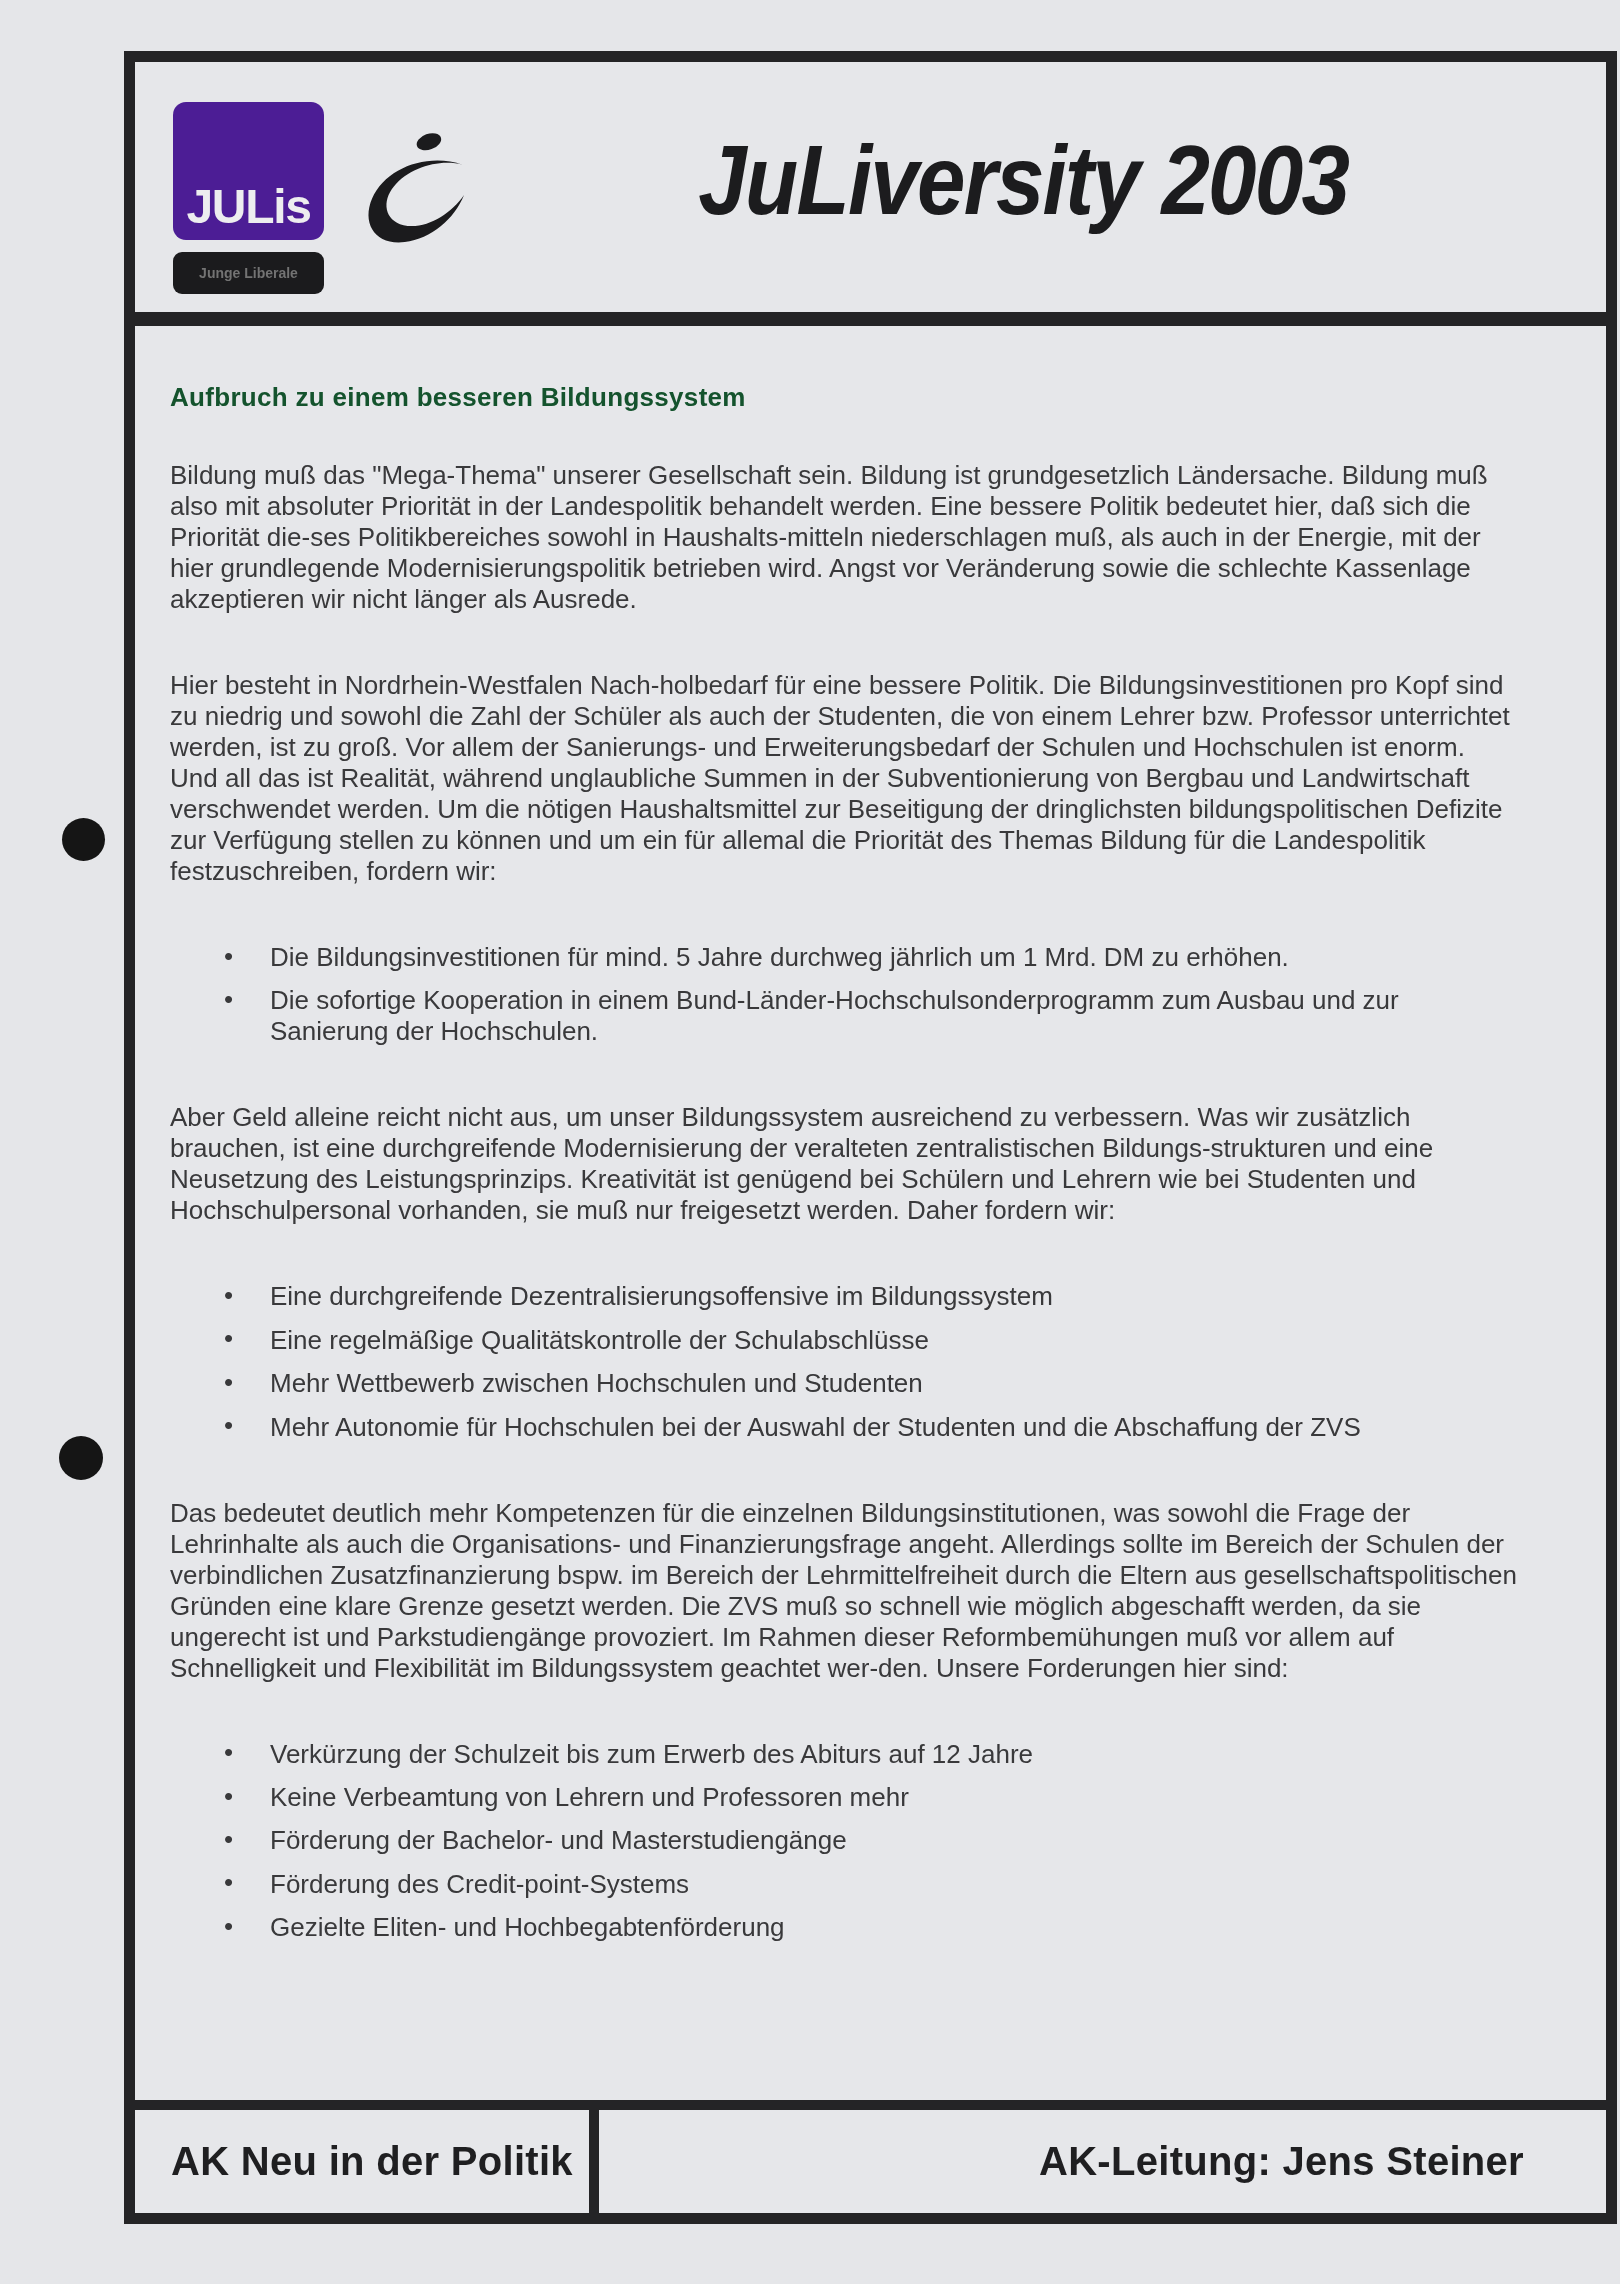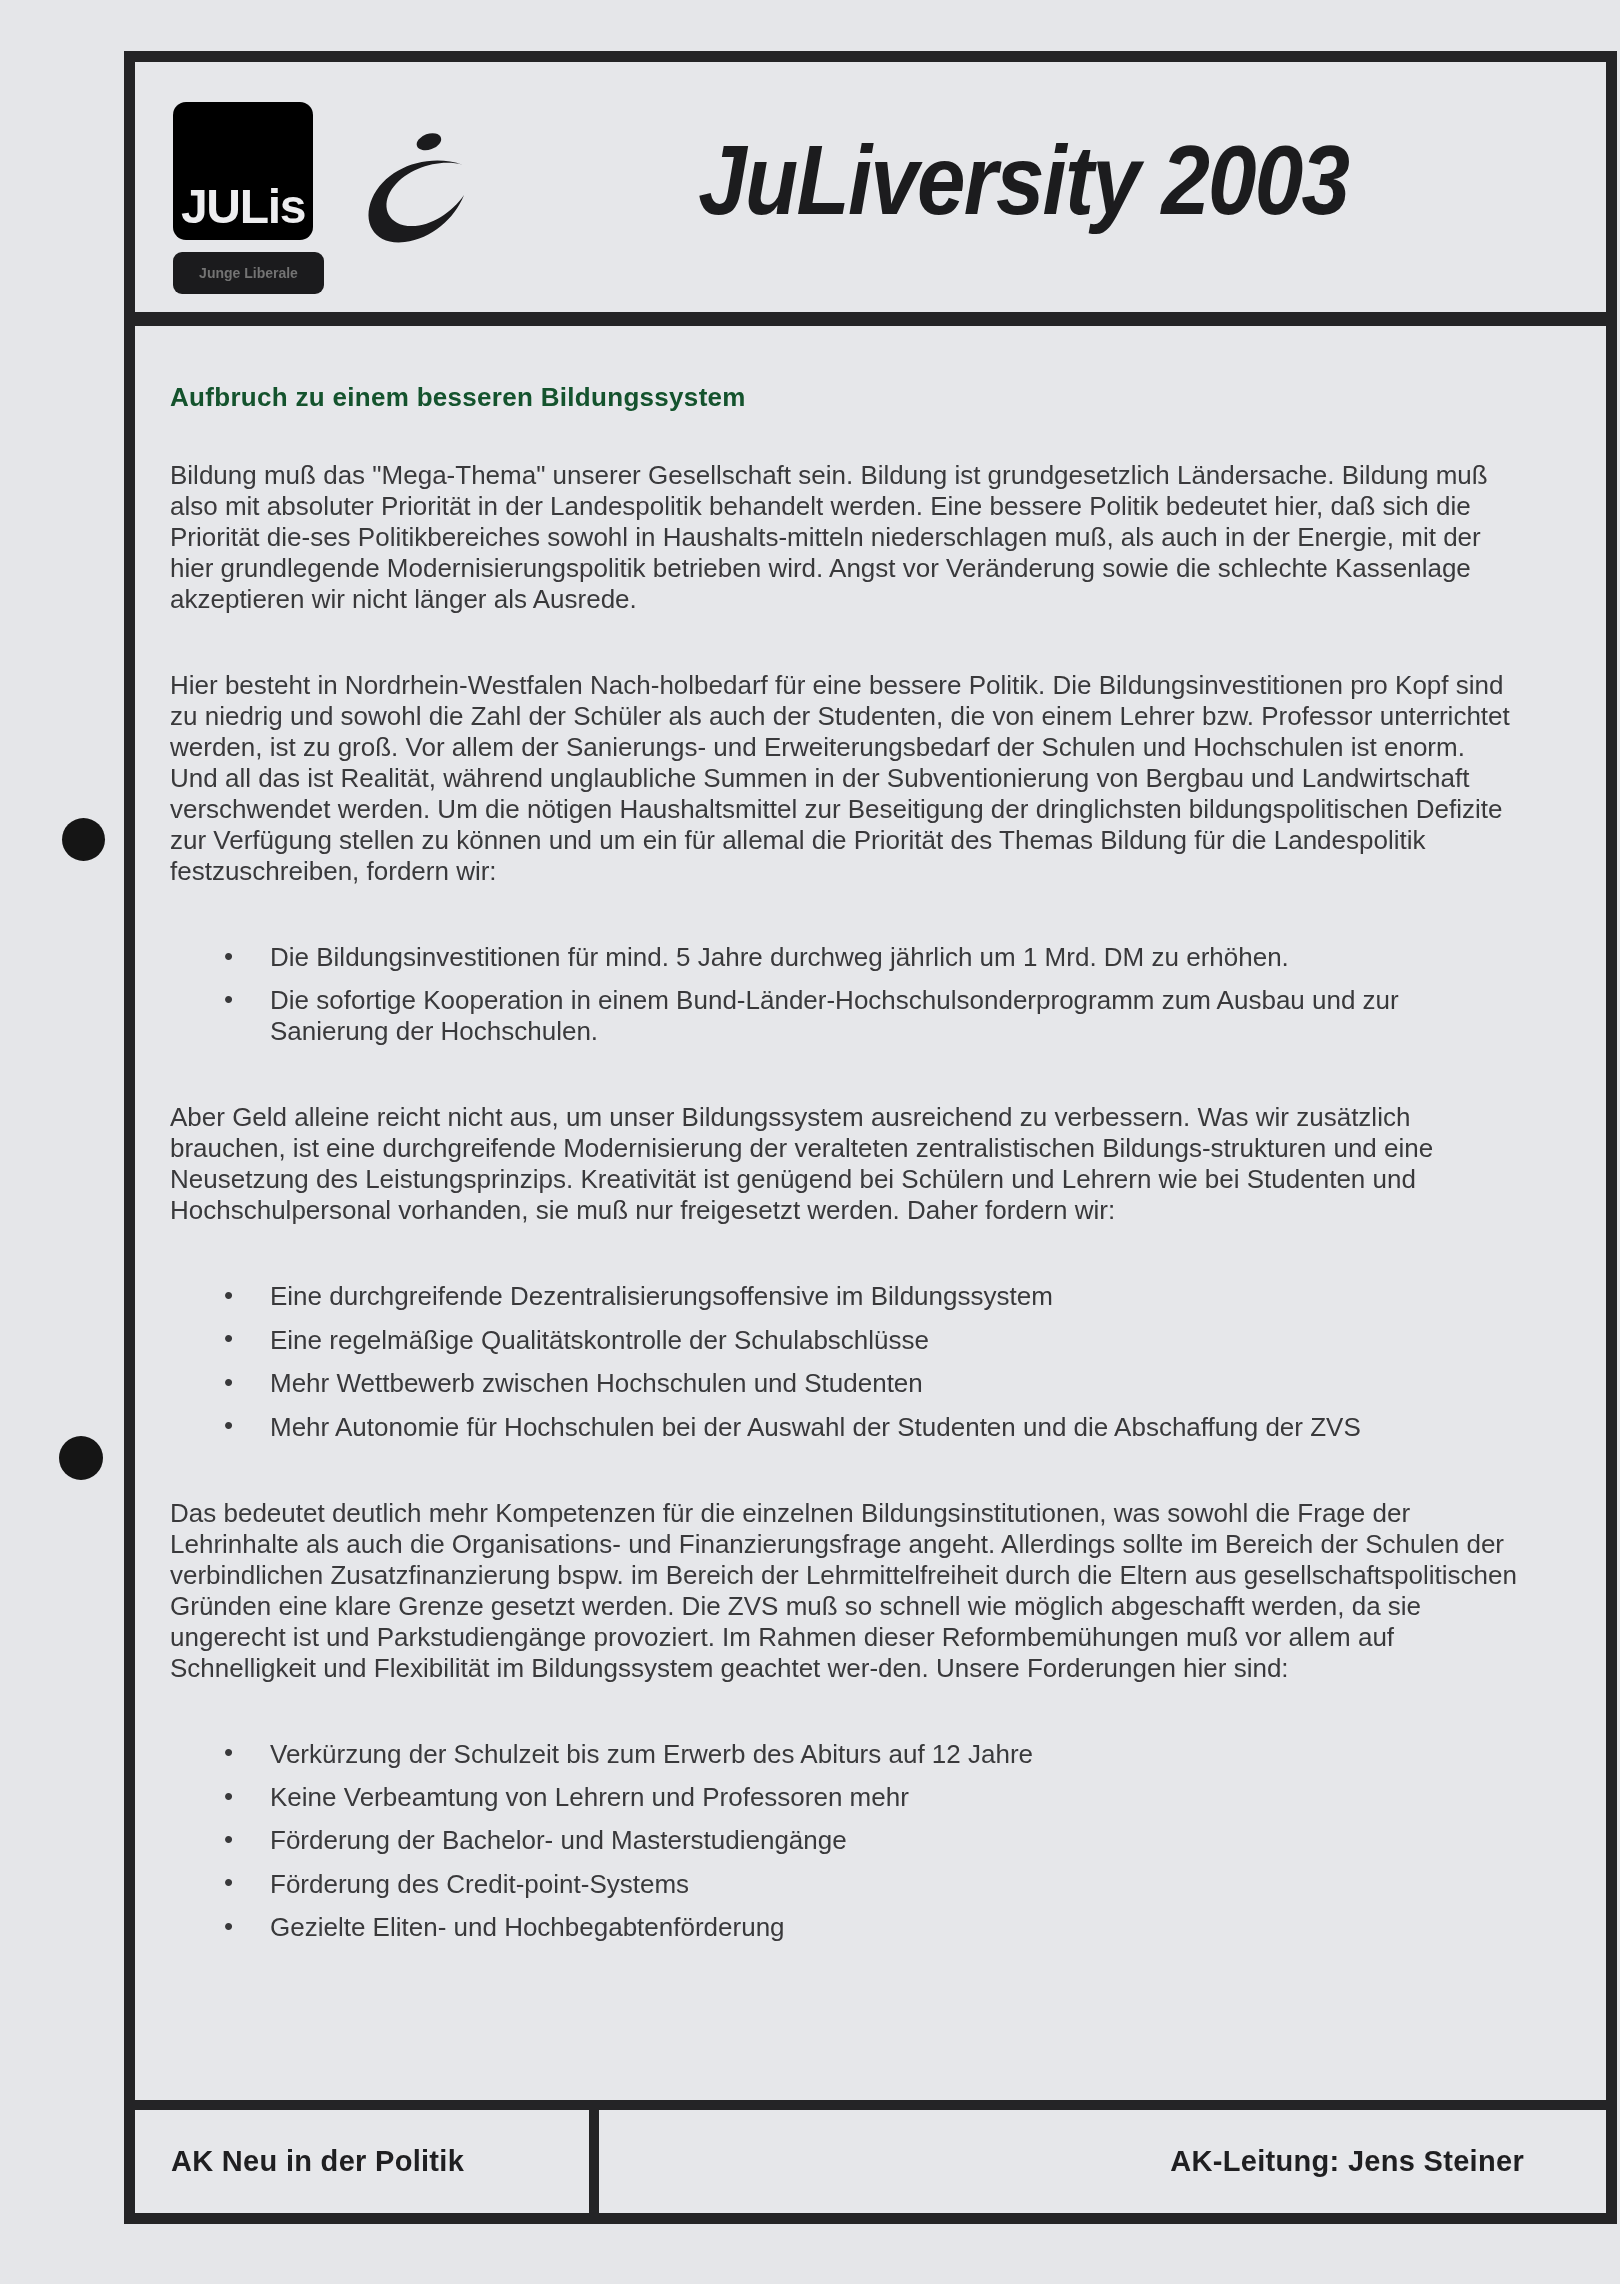--- a/index.html
+++ b/index.html
@@ -14,22 +14,22 @@
   .hole-1{left:62px;top:818px;width:43px;height:43px;}
   .hole-2{left:59px;top:1436px;width:44px;height:44px;}
   .pen-mark{position:absolute;left:1543px;top:800px;width:22px;height:33px;opacity:.65;}
   
   .frame{
     position:absolute;left:124px;top:51px;width:1493px;height:2173px;
     border:11.7px solid #242426;box-sizing:border-box;background:#e6e7ea;
   }
   
   .logo-main{
-    position:absolute;left:38px;top:40px;width:140px;height:138px;
-    background:#000000;border-radius:13px;
+    position:absolute;left:38px;top:40px;width:151px;height:138px;
+    background:#4c1d95;border-radius:13px;
     display:flex;align-items:flex-end;justify-content:center;
   }
   .logo-main span{
     color:#ededef;font-weight:bold;font-size:48px;line-height:1;
     letter-spacing:-1.3px;padding-bottom:9px;
   }
   .logo-badge{
     position:absolute;left:38px;top:190px;width:151px;height:42px;
     background:#1b1b1d;border-radius:9px;
     display:flex;align-items:center;justify-content:center;
@@ -60,21 +60,21 @@
   .content ul{list-style:none;margin:12px 0 55px 0;padding:0 0 0 54px;}
   .content li{position:relative;padding-left:46px;margin-bottom:12.4px;}
   .content li:last-child{margin-bottom:0;}
   .content li::before{
     content:"\2022";position:absolute;left:0;top:-1.3px;font-size:26px;color:#39393b;
   }
   
   .footer{
     position:absolute;left:0;right:0;bottom:0;height:103px;
     border-top:10.4px solid #242426;display:flex;
-    font-weight:bold;font-size:29px;color:#1f1f21;margin-top:30px;
+    font-weight:bold;font-size:40px;color:#1f1f21;margin-top:30px;
   }
   .footer-left{
     width:464px;box-sizing:border-box;border-right:10.4px solid #242426;
     display:flex;align-items:center;padding-left:36px;letter-spacing:0.3px;
   }
   .footer-right{
     flex:1;display:flex;align-items:center;justify-content:flex-end;
     padding-right:82px;letter-spacing:0.3px;
   }
 </style>

